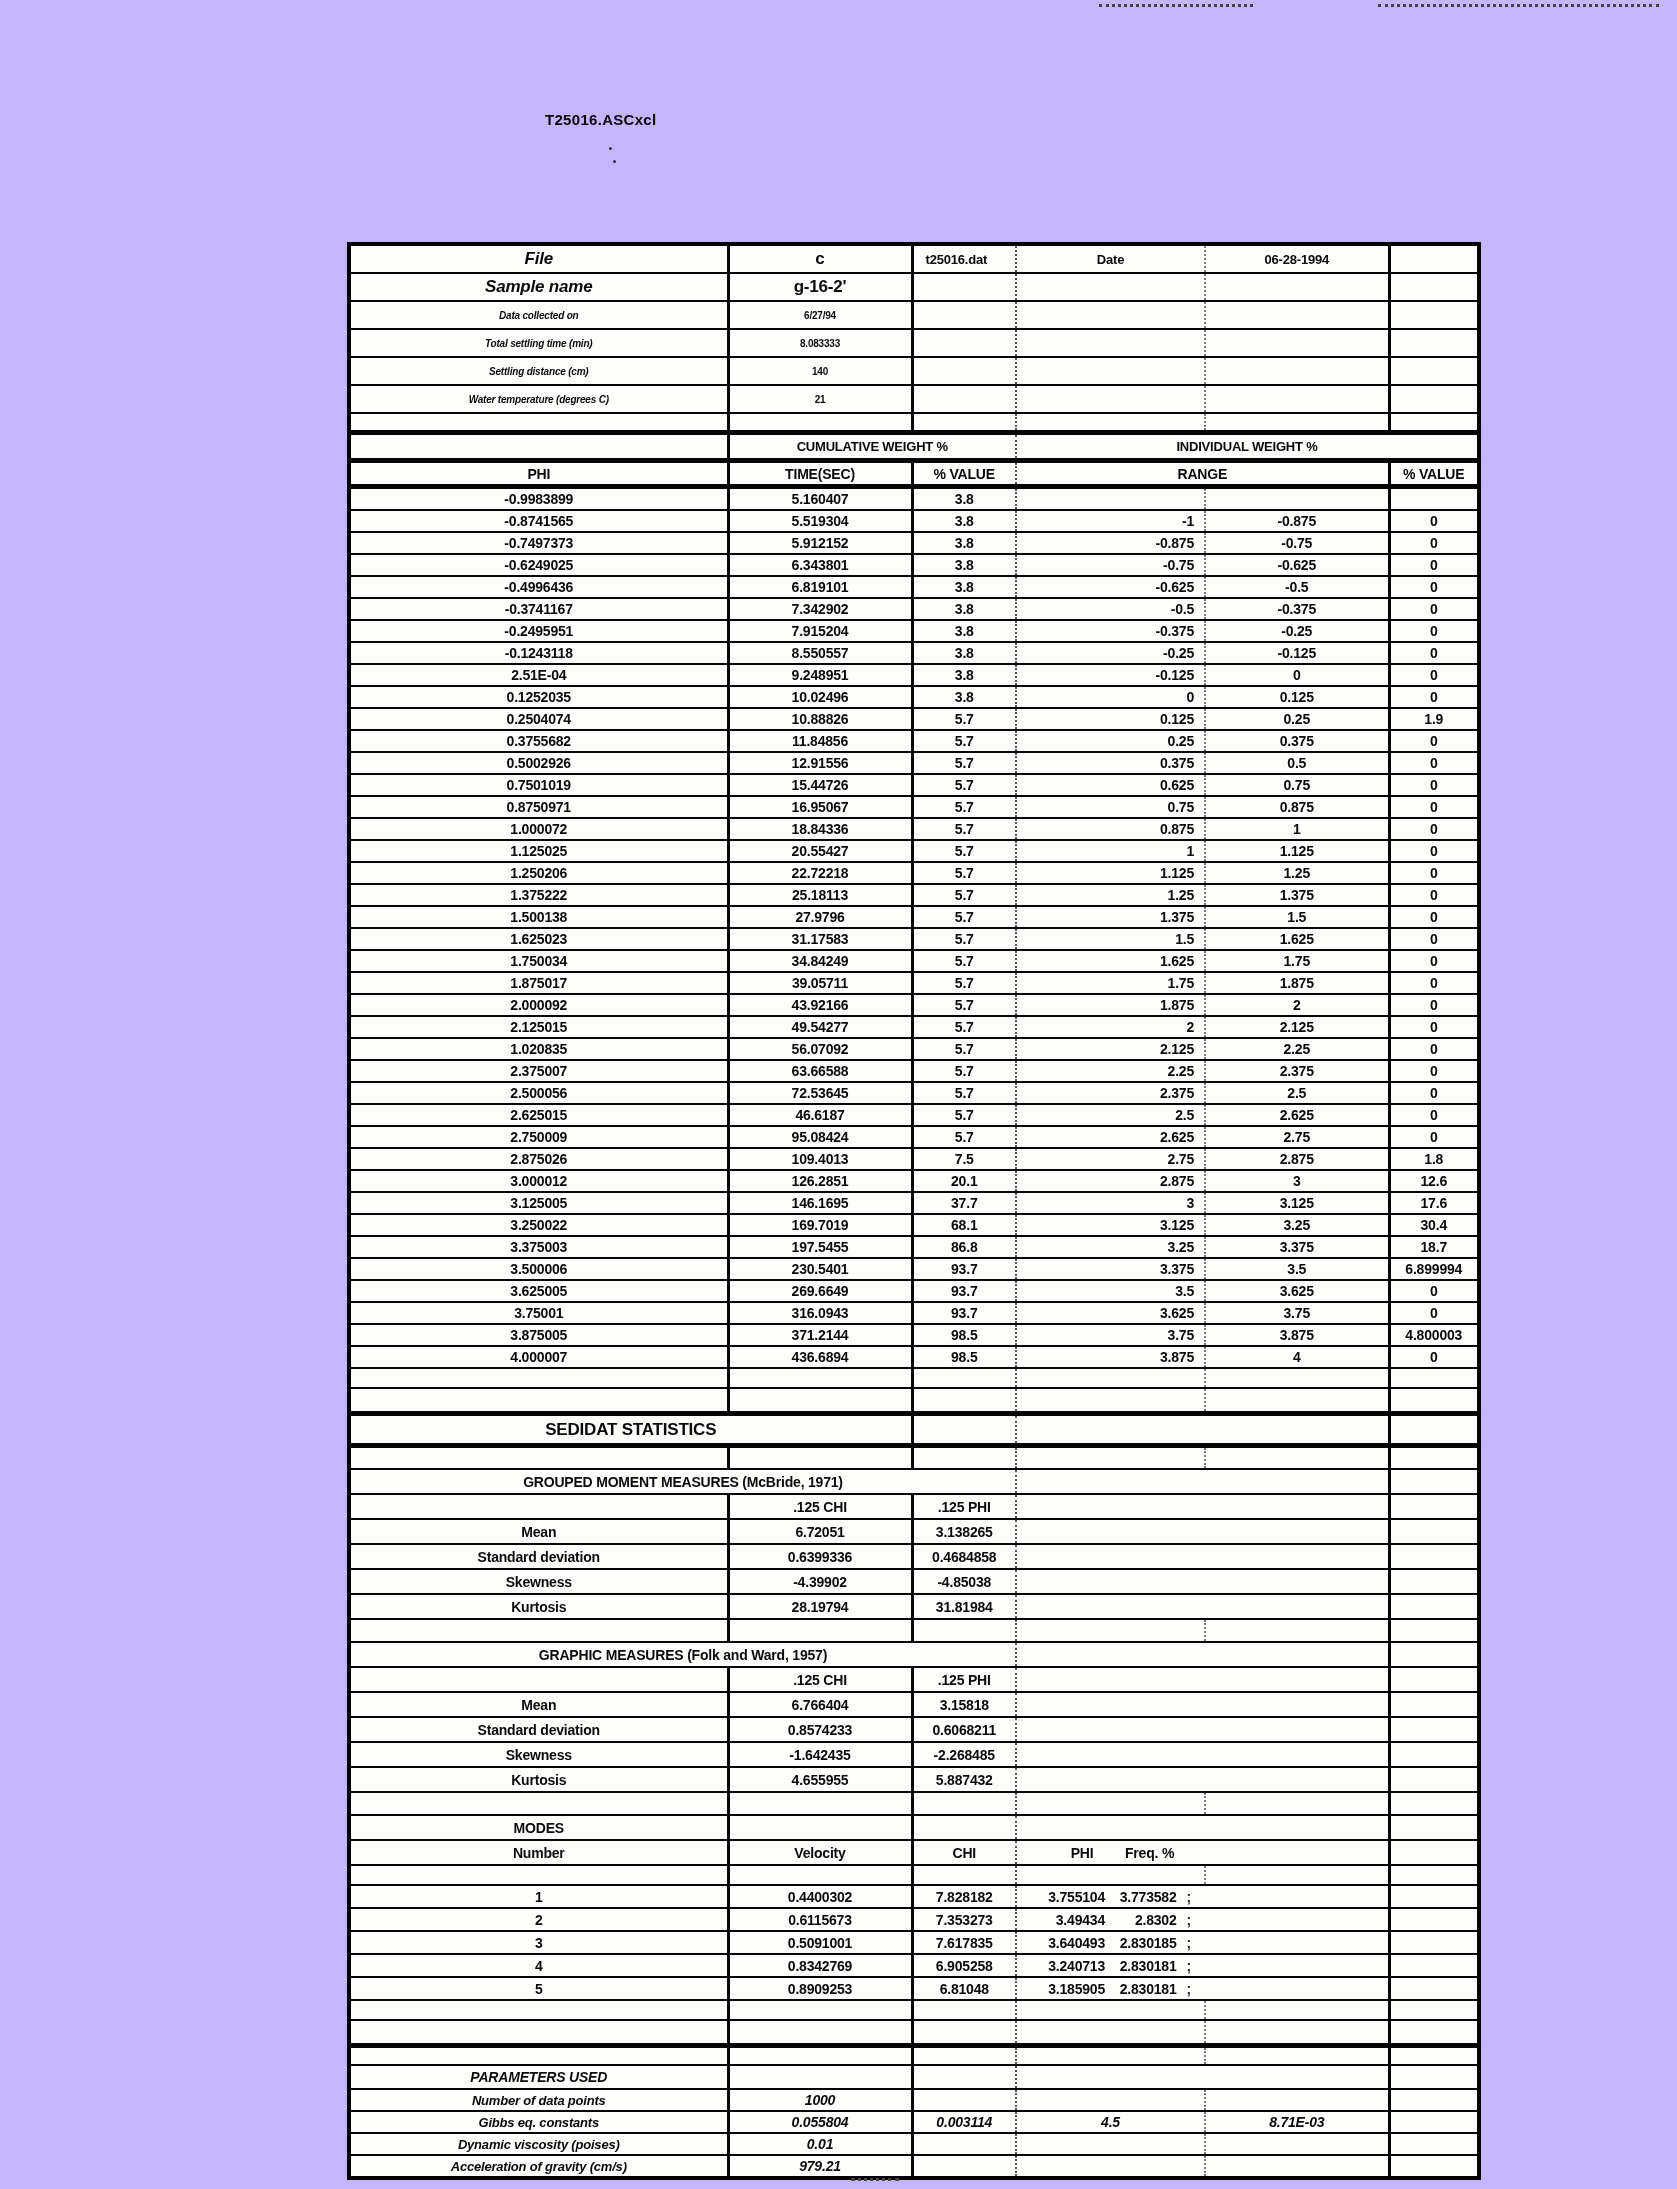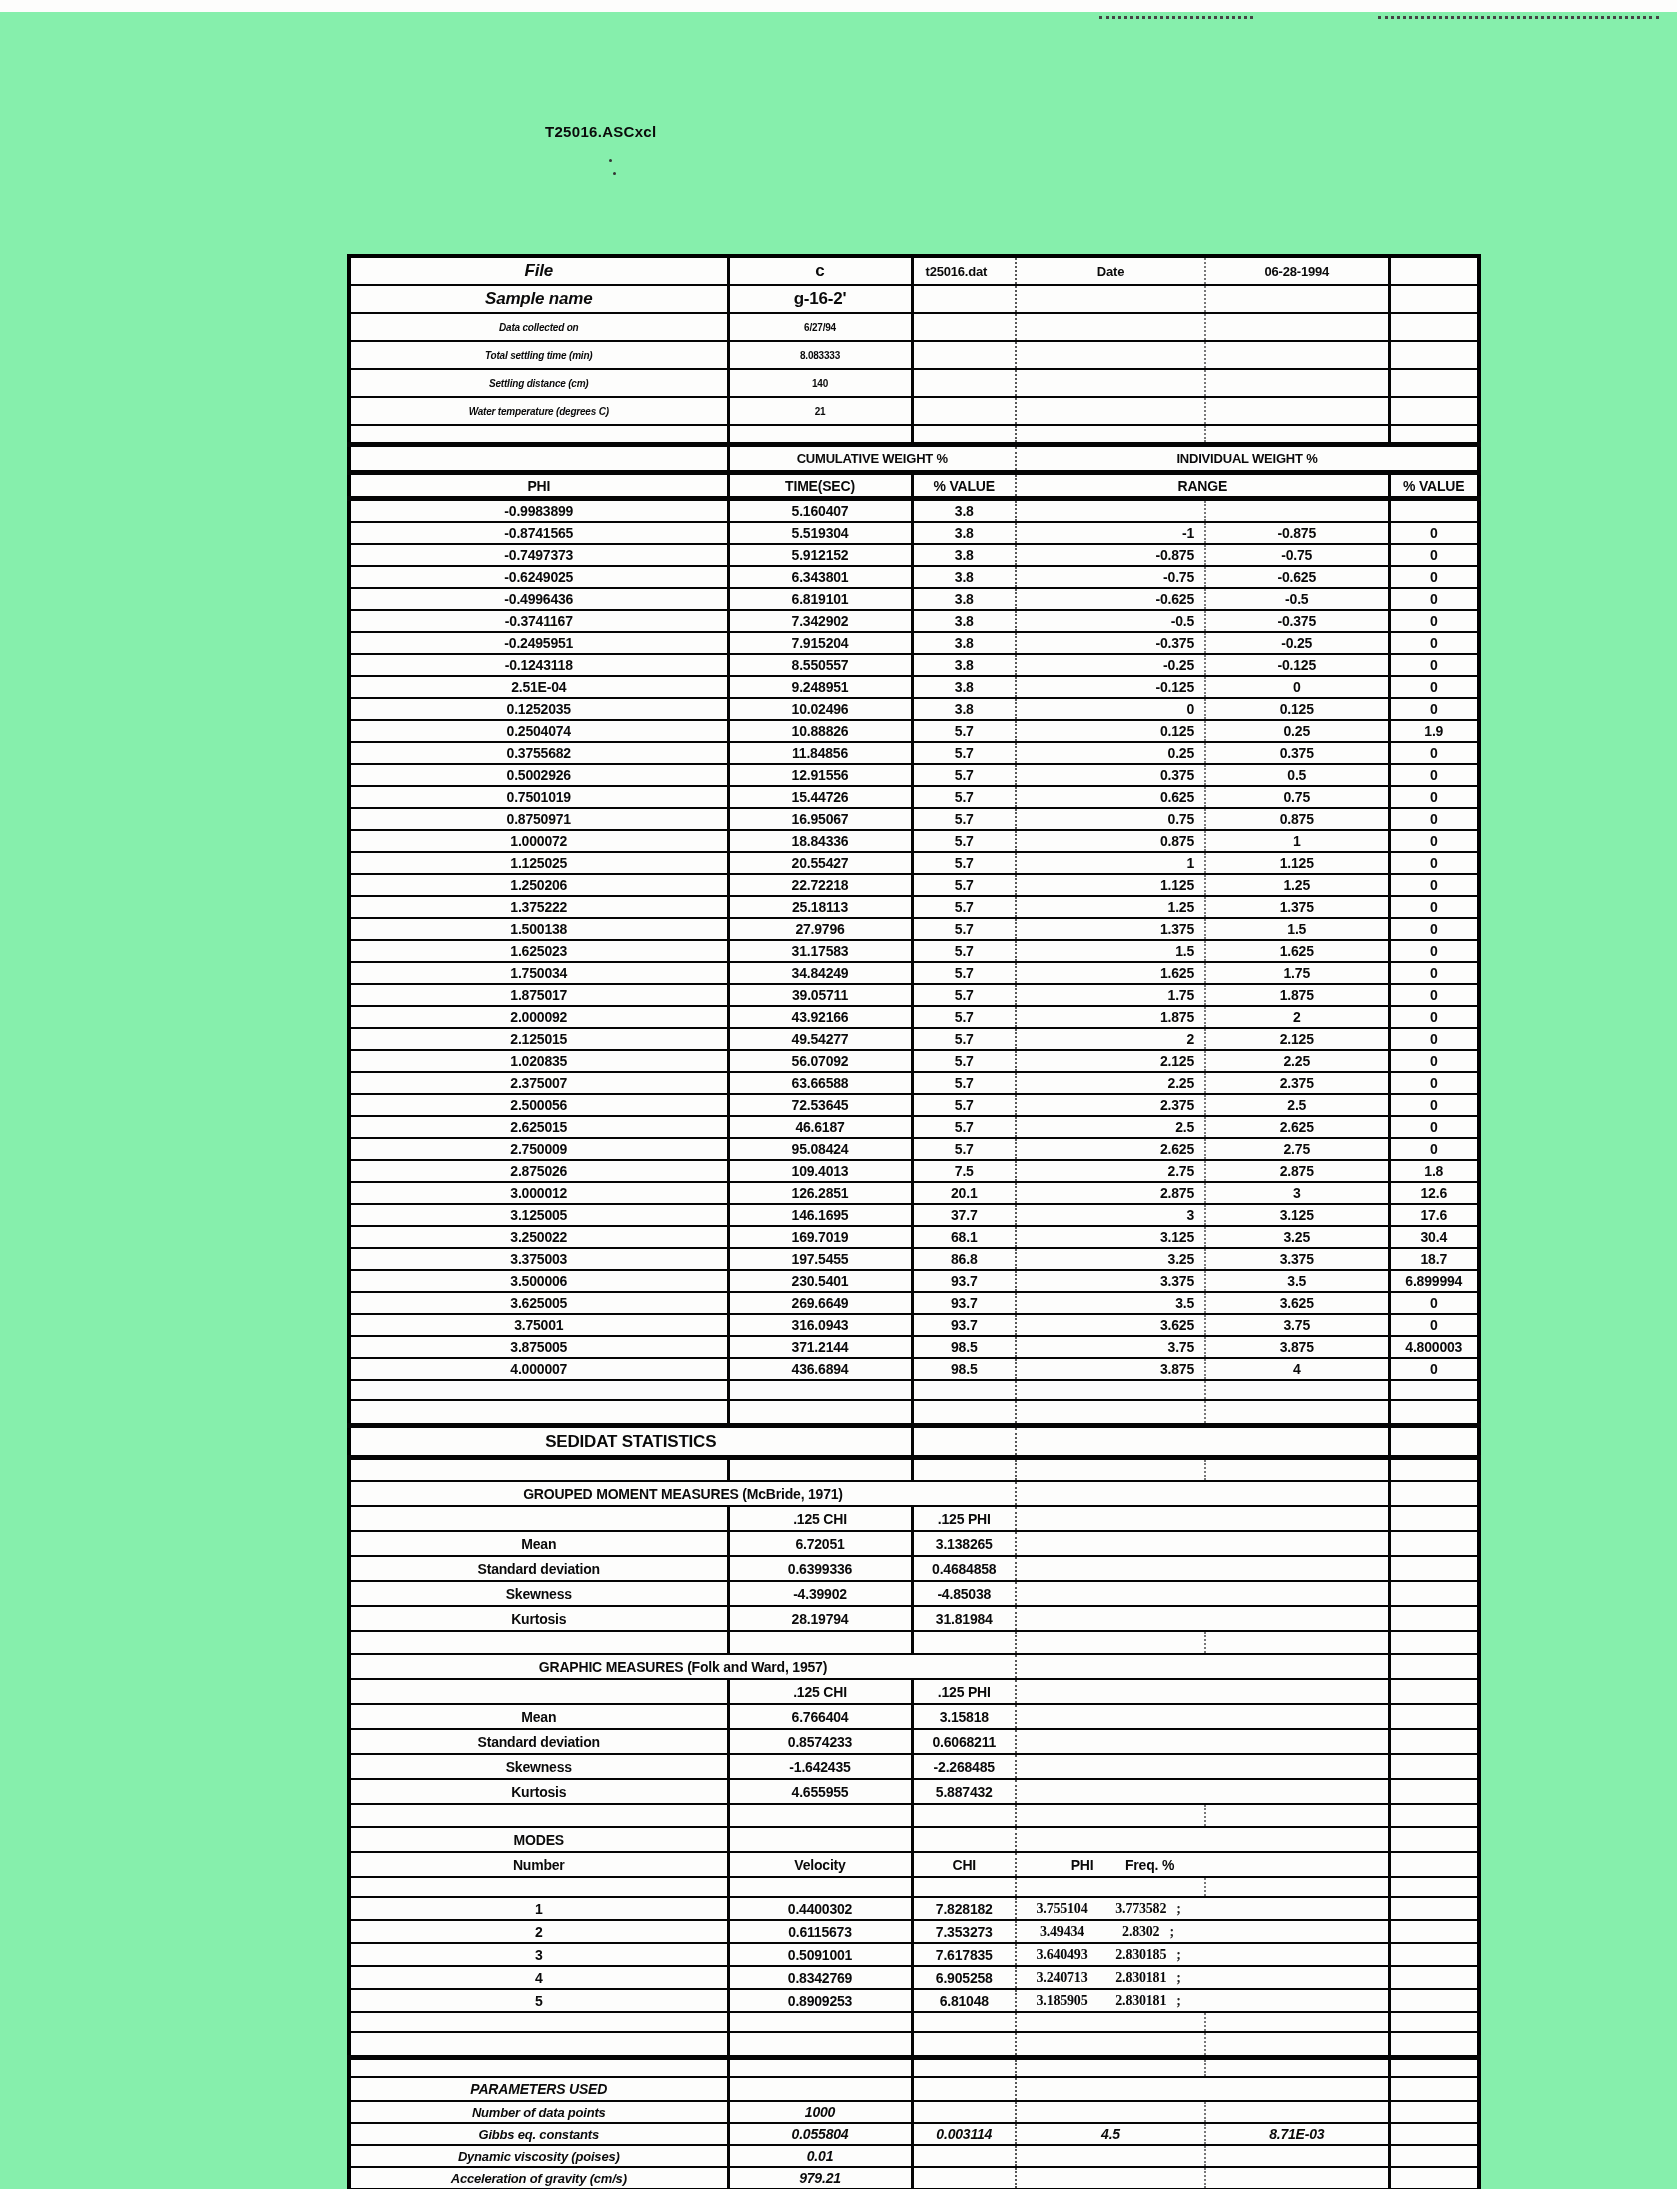--- a/index.html
+++ b/index.html
@@ -1,20 +1,20 @@
 <!DOCTYPE html>
 <html><head>
 <meta charset="utf-8">
 <style>
   html,body{margin:0;padding:0;}
   body{
     width:1678px;height:2189px;background:#fdfdfc;position:relative;
     font-family:"Liberation Sans",sans-serif;color:#0a0a0a;
   }
-  .page{position:absolute;inset:0;background:#86efac;margin-top:12px;}
+  .page{position:absolute;inset:0;background:#c4b5fd;}
   .doc-title{position:absolute;left:545px;top:111px;font-weight:bold;font-size:15px;letter-spacing:0.3px;}
   .artifact{position:absolute;height:0;border-top:3px dotted #444;}
   #dots-top-1{left:1099px;top:4px;width:154px;}
   #dots-top-2{left:1378px;top:4px;width:281px;border-top-style:dotted;}
   #dots-bottom{left:851px;top:2178px;width:48px;}
   .speck{position:absolute;width:3px;height:3px;background:#333;border-radius:50%;}
   #speck-1{left:609px;top:147px;}
   #speck-2{left:613px;top:160px;}
 
   .tbl-wrap{position:absolute;left:347px;top:242px;}
@@ -36,21 +36,21 @@
   
   .t-c{text-align:center}.t-r{text-align:right;padding-right:10px}.t-l{text-align:left;padding-left:12px}
   .it{font-style:italic}
   .fs13{font-size:13px}.fs14{font-size:10px}.fs15{font-size:13px}.fs17{font-size:17px}
   .hdr{font-weight:bold}
   
   .h16 td{height:16px}.h18 td{height:18px}.h20 td{height:20px}.h21 td{height:21px}
   .h22 td{height:22px}.h23 td{height:23px}.h26 td{height:26px}.h27 td{height:27px}
   
   .modecell{padding-left:2px}
-  .modecell .mspan{display:inline-block;width:86px;text-align:center;font-family:Liberation Serif, serif;}
+  .modecell .mspan{display:inline-block;width:86px;text-align:right;}
   .dotafter{position:relative;}
   .dotafter:after{content:";";color:#222;font-weight:bold;margin-left:10px;}
   .mh-phi{display:inline-block;width:86px;text-align:center;margin-left:18px;}
   .mh-freq{display:inline-block;width:86px;}
 </style>
 </head>
 <body>
 
 <div class="page">
   <div class="artifact" id="dots-top-1"></div>

